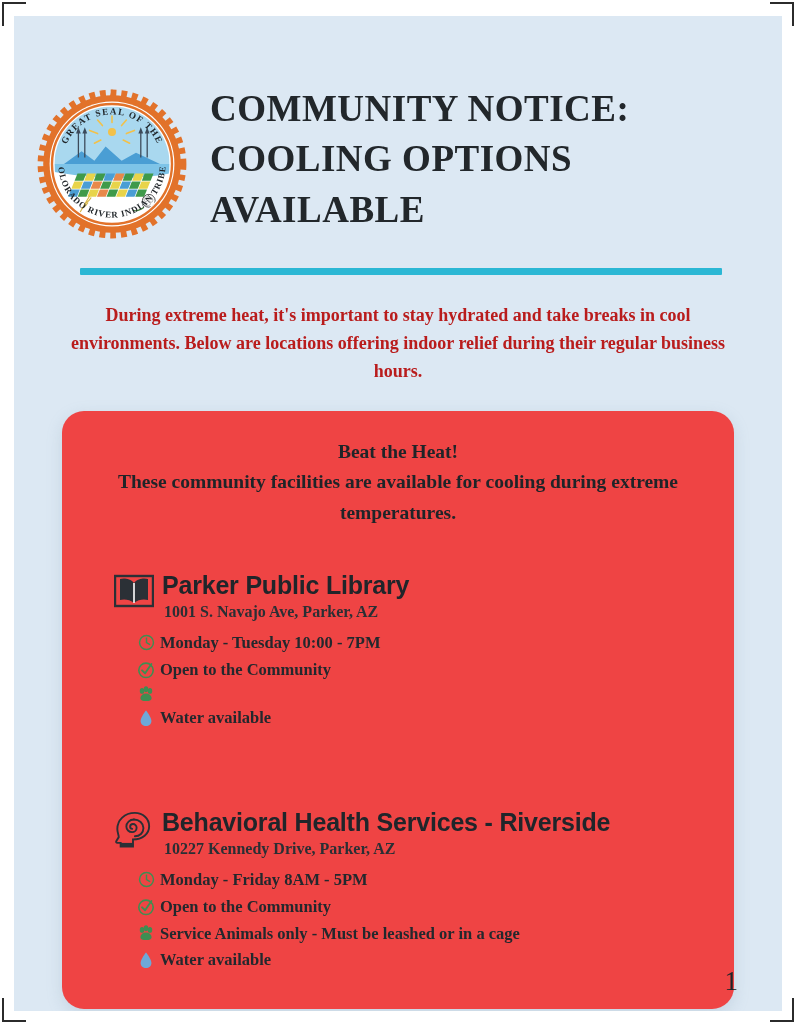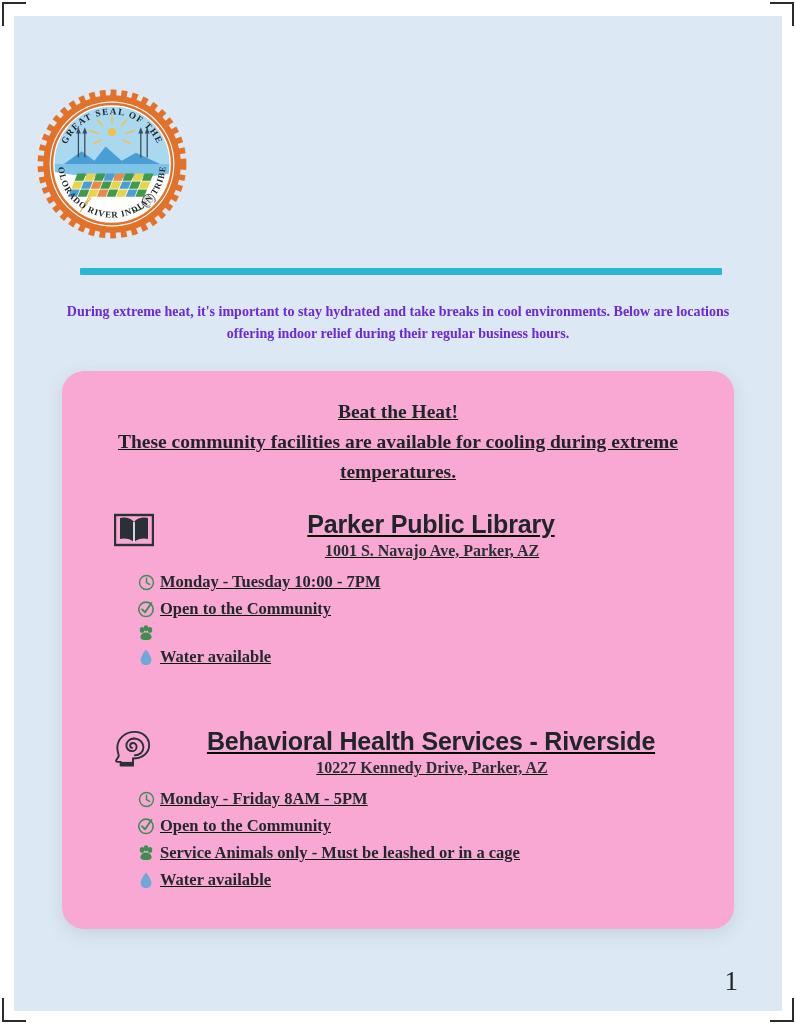--- a/index.html
+++ b/index.html
@@ -77,52 +77,50 @@
     margin: 24px 60px 0 66px;
     border-radius: 1px;
   }
 
   
   .intro {
     margin: 26px 48px 0 48px;
     text-align: center;
     font-family: "Liberation Serif", serif;
     font-weight: 700;
-    font-size: 14px;
+    font-size: 18px;
     line-height: 1.56;
-    color: #6d28d9;
+    color: #b91c1c;
   }
 
   
   .card {
     position: relative;
     margin: 26px 48px 0 48px;
-    background: #f9a8d4;
+    background: #ef4444;
     border-radius: 22px;
     padding: 26px 34px 34px 34px;
     box-shadow: 0 5px 16px rgba(120,145,170,0.22);
     min-height: 520px;
     box-sizing: border-box;
-    text-decoration: underline;
   }
   .card-heading {
     text-align: center;
     font-family: "Liberation Serif", serif;
     font-weight: 700;
     font-size: 19.5px;
     line-height: 1.55;
     color: #1f2428;
     margin: 0 12px;
   }
 
   
   .facility {
-    margin-top: 24px;
+    margin-top: 44px;
     padding-left: 18px;
-    text-align: center;
   }
   .facility-head {
     display: flex;
     align-items: flex-start;
   }
   .facility-icon {
     width: 48px;
     flex: none;
     padding-top: 2px;
     display: flex;
@@ -300,20 +298,23 @@
 
         <text font-family="Liberation Serif, serif" font-size="11.5" font-weight="700" fill="#1f2428" letter-spacing="1.6">
           <textPath href="#arcTop" startOffset="50%" text-anchor="middle">GREAT SEAL OF THE</textPath>
         </text>
         <text font-family="Liberation Serif, serif" font-size="11" font-weight="700" fill="#1f2428" letter-spacing="1.1">
           <textPath href="#arcBot" startOffset="50%" text-anchor="middle">COLORADO RIVER INDIAN TRIBES</textPath>
         </text>
       </svg>
     </div>
 
+    <div class="title-block">
+      <h1 class="doc-title">COMMUNITY NOTICE: COOLING OPTIONS AVAILABLE</h1>
+    </div>
   </div>
 
   <div class="rule"></div>
 
   <div class="intro">During extreme heat, it's important to stay hydrated and take breaks in cool environments. Below are locations offering indoor relief during their regular business hours.</div>
 
   <div class="card">
 
     <div class="card-heading">
       <div>Beat the Heat!</div>

